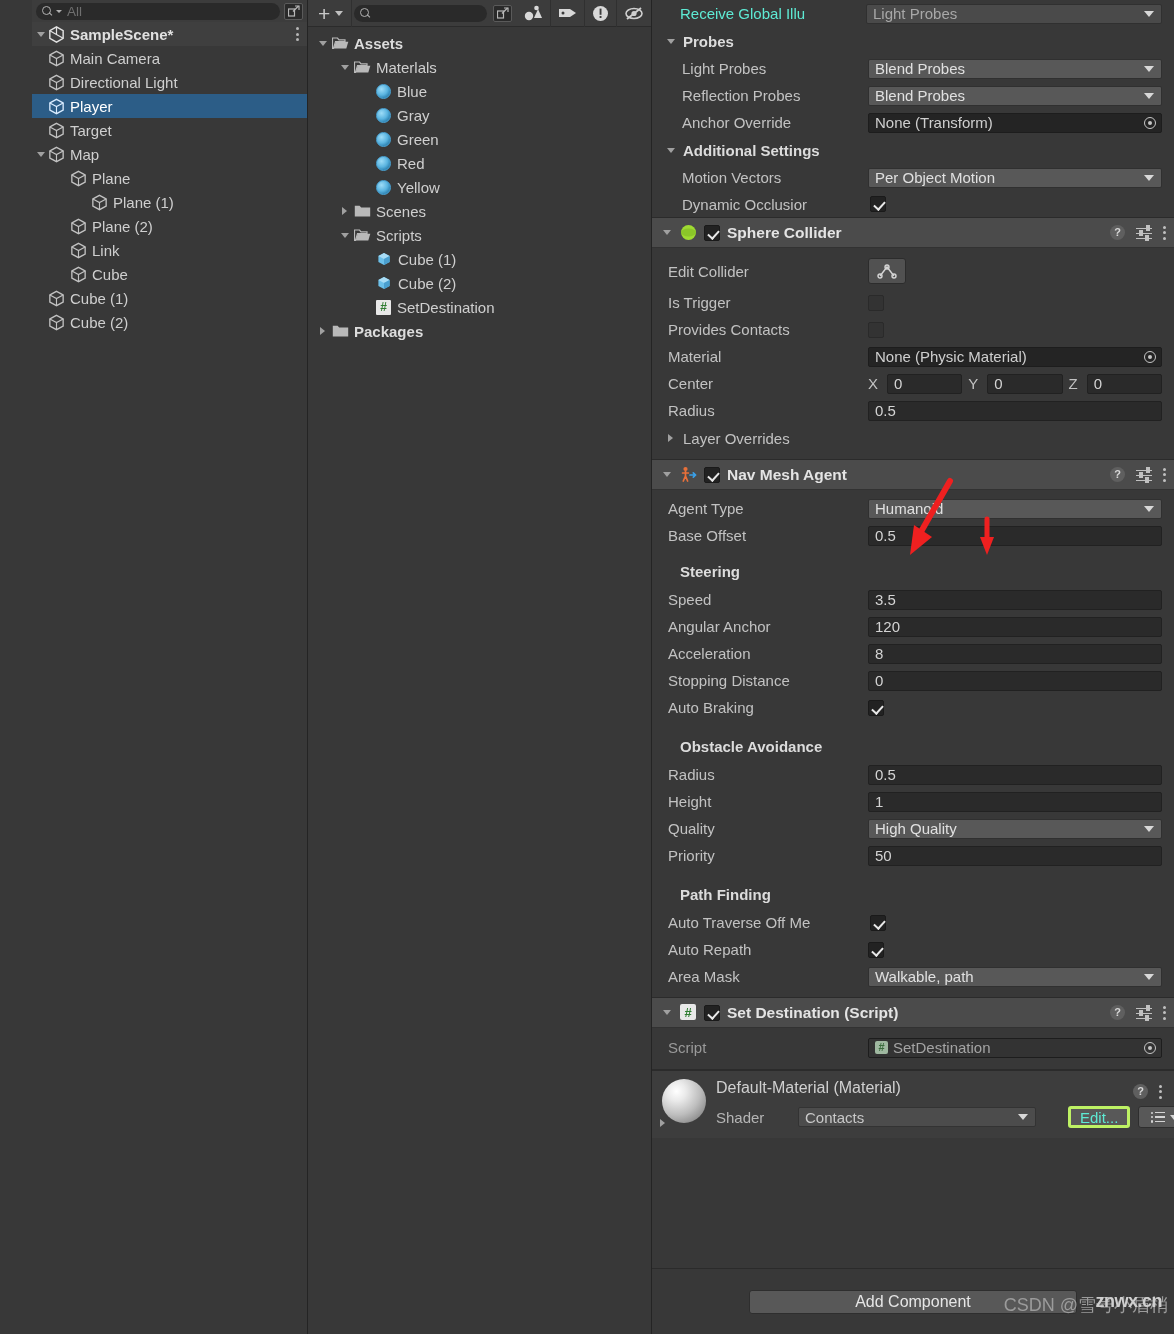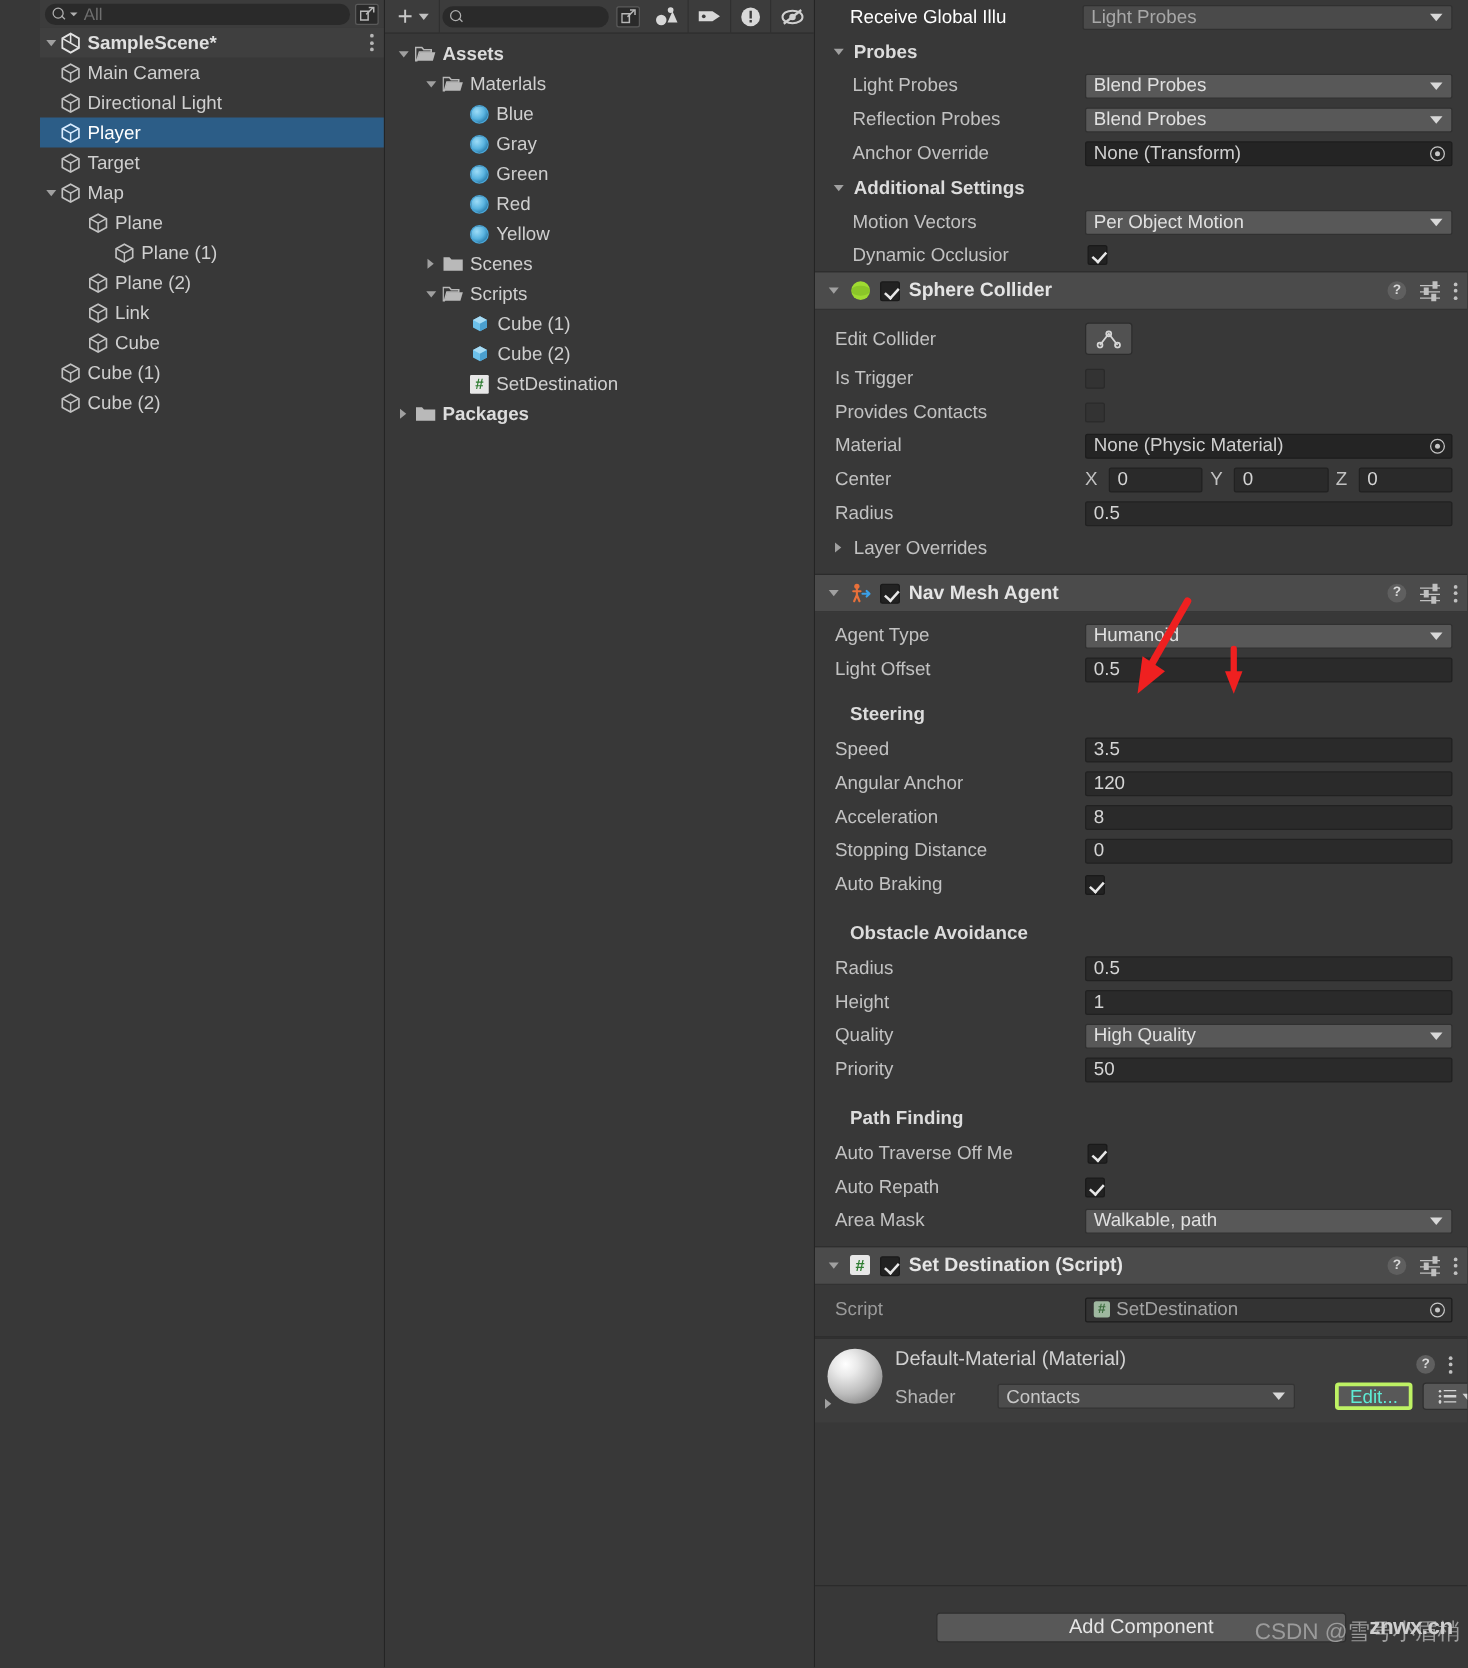--- a/index.html
+++ b/index.html
@@ -401,21 +401,21 @@
           <span>Packages</span>
         </div>
       </div>
   </div>
 
   <div class="inspector">
     <div class="insp-inner">
 
       <div class="comp" style="border-bottom:none;padding-top:0;">
         <div class="row tight" style="padding-left:28px;">
-          <span class="lbl clip" style="width:186px;color:#ffffff;">Receive Global Illu</span>
+          <span class="lbl clip" style="width:186px;color:#5eead4;">Receive Global Illu</span>
           <span class="dropdown" style="background:#4a4a4a;color:#a8a8a8;">
             <span>Light Probes</span>
             <span class="dd-caret"></span>
           </span>
         </div>
         <div class="foldhdr">
           <span class="tri down">
               <i></i>
             </span>
           <span>Probes</span>
@@ -574,21 +574,21 @@
         </div>
         <div class="rows">
           <div class="row tight">
             <span class="lbl">Agent Type</span>
             <span class="dropdown">
               <span>Humanoid</span>
               <span class="dd-caret"></span>
             </span>
           </div>
           <div class="row tight">
-            <span class="lbl">Light Offset</span>
+            <span class="lbl">Base Offset</span>
             <span class="field">0.5</span>
           </div>
           <div class="section" style="margin-top:7px;">Steering</div>
           <div class="row tight">
             <span class="lbl">Speed</span>
             <span class="field">3.5</span>
           </div>
           <div class="row tight">
             <span class="lbl">Angular Anchor</span>
             <span class="field">120</span>

